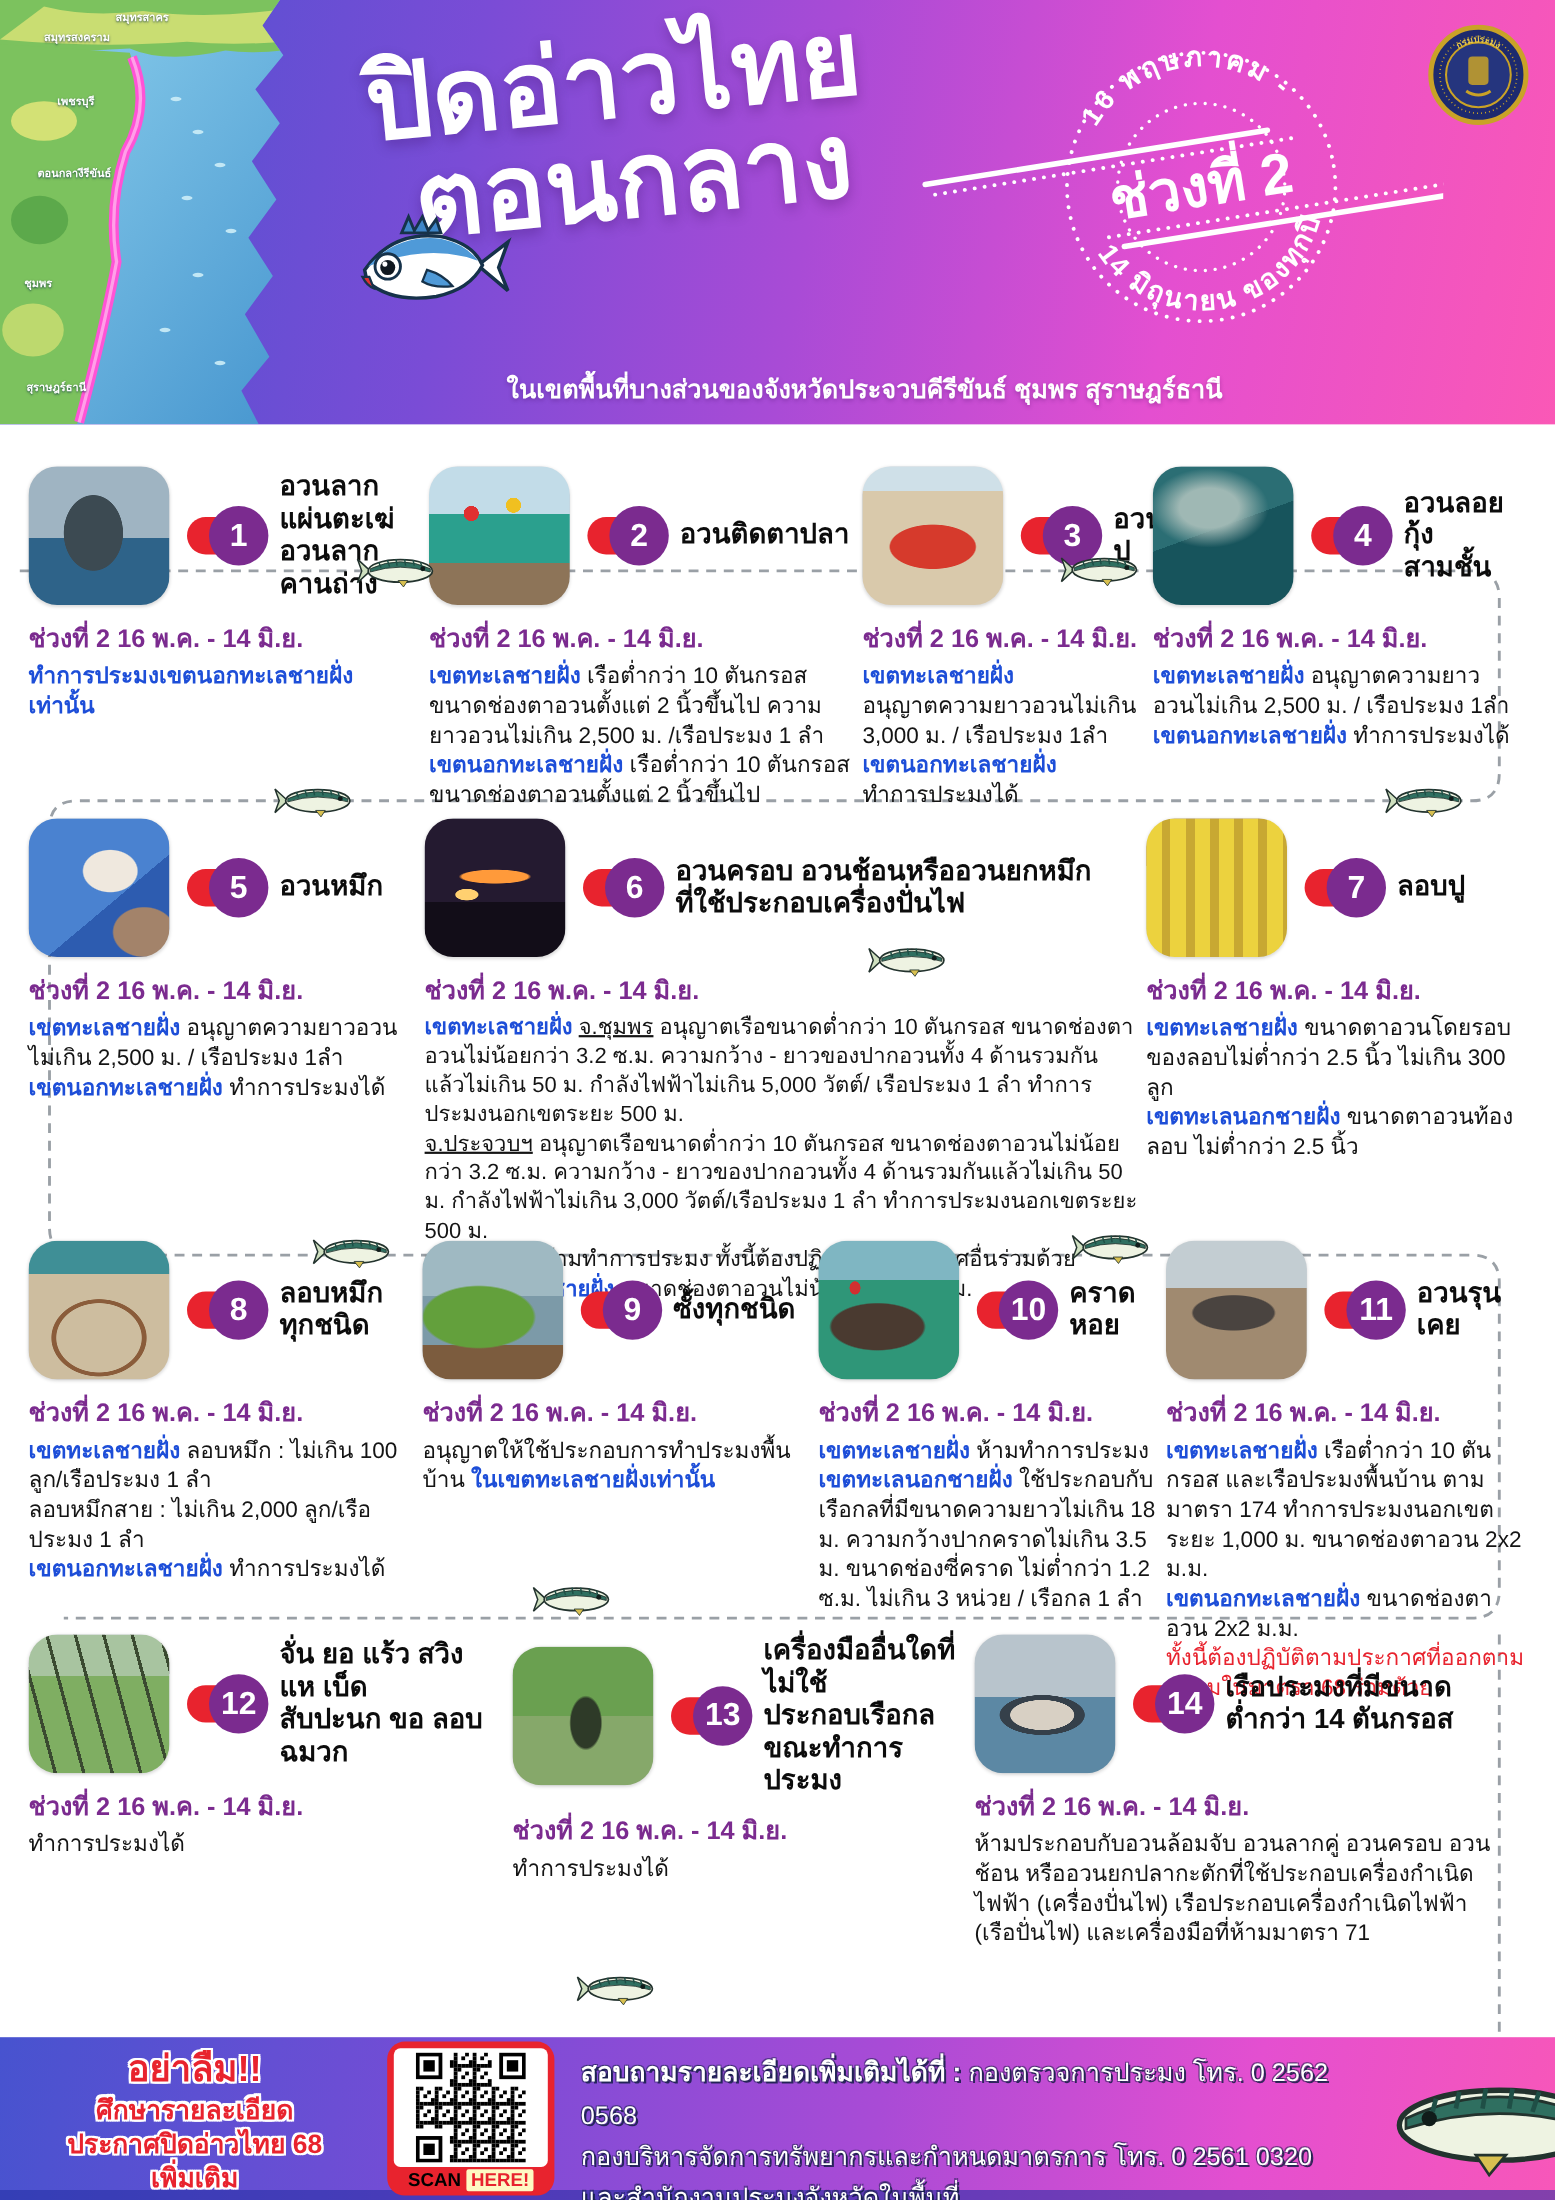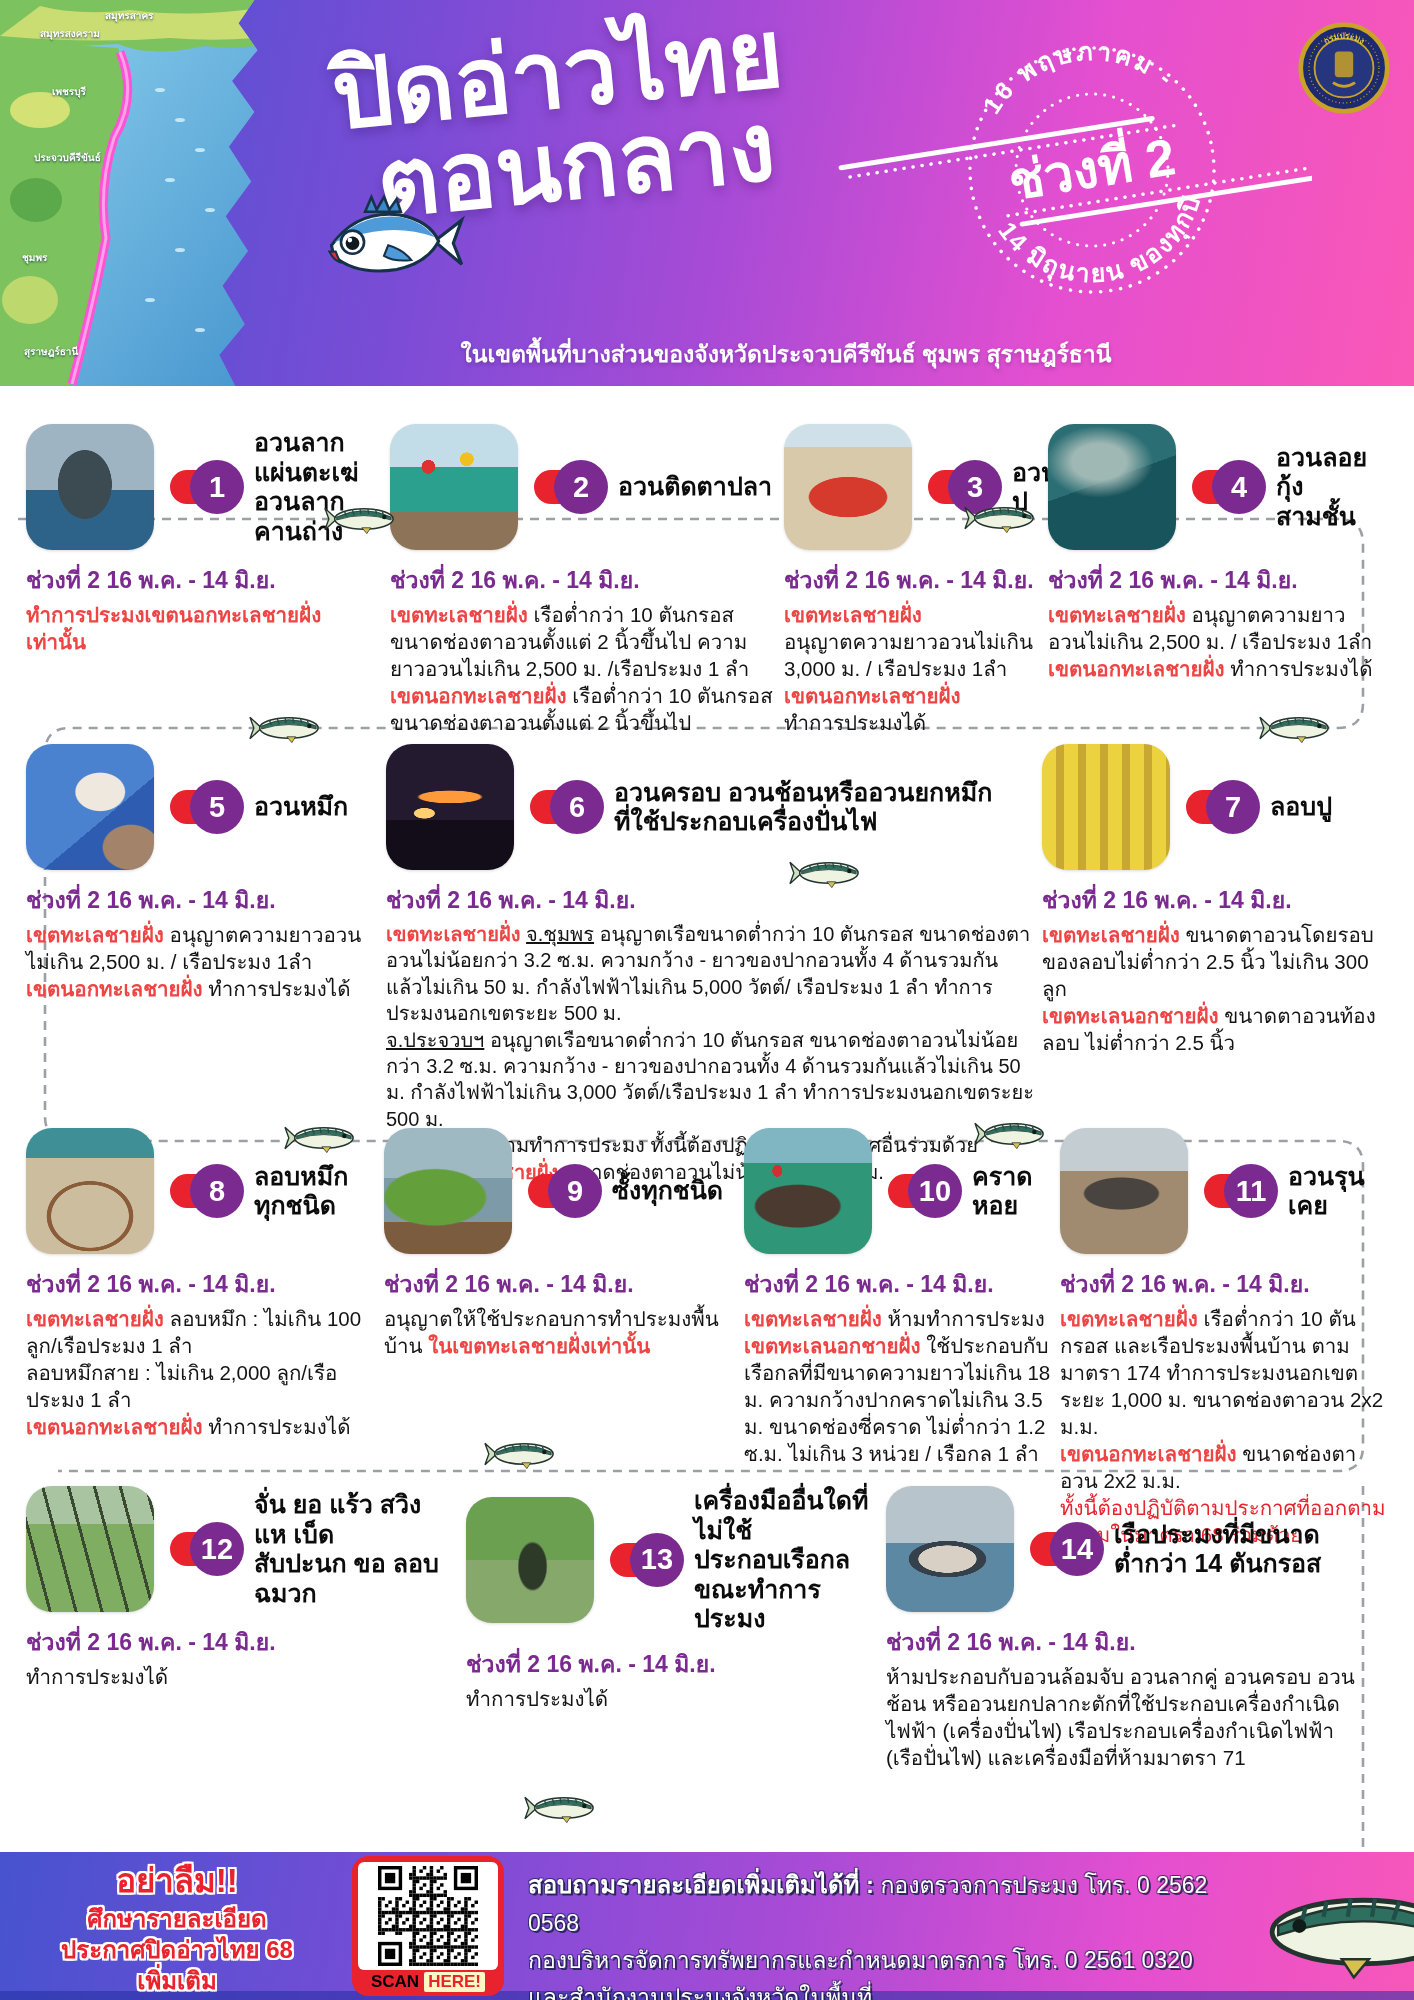--- a/index.html
+++ b/index.html
@@ -48,21 +48,21 @@
   .head{display:flex;align-items:center;gap:10px;min-width:0;}
   .badge{position:relative;width:74px;height:54px;flex:0 0 auto;}
   .badge .pill{position:absolute;left:0;top:10px;width:58px;height:34px;background:#e8232e;border-radius:17px;}
   .badge .bnum{position:absolute;right:0;top:0;width:54px;height:54px;border-radius:50%;
     background:#7b2b8f;color:#fff;display:flex;align-items:center;justify-content:center;
     font-size:29px;font-weight:800;}
   .title{font-size:25px;font-weight:800;color:#0c0c0c;line-height:1.18;white-space:pre-line;}
   .period{margin-top:12px;font-size:23px;font-weight:800;color:#7b2b8f;}
   .body{margin-top:3px;font-size:20.5px;line-height:1.32;color:#141414;white-space:pre-line;}
   .item-6 .body{font-size:20px;}
-  .seg-b{font-weight:800;color:#ef4444;}
+  .seg-b{font-weight:800;color:#1d4ed8;}
   .seg-u{text-decoration:underline;}
   .seg-r{color:#e8232e;}
 
   
   .footer{position:absolute;left:0;bottom:0;width:1414px;height:148px;
     background:linear-gradient(100deg,#4753cf 0%,#7a4cd6 30%,#a94bd6 55%,#e44fd0 78%,#fa58b6 100%);
     box-shadow:inset 0 -9px 0 rgba(35,45,160,.55);overflow:hidden;padding-left:36px;}
   .reminder{position:absolute;left:22px;top:8px;width:310px;text-align:center;color:#e8232e;
     font-weight:800;line-height:1.3;
     text-shadow:-2px -2px 0 #fff,2px -2px 0 #fff,-2px 2px 0 #fff,2px 2px 0 #fff,0 2px 0 #fff,0 -2px 0 #fff,2px 0 0 #fff,-2px 0 0 #fff;}
@@ -135,21 +135,21 @@
           <ellipse cx="210" cy="210" rx="5" ry="2"></ellipse>
         <ellipse cx="180" cy="250" rx="5" ry="2"></ellipse>
           <ellipse cx="150" cy="300" rx="5" ry="2"></ellipse>
         <ellipse cx="200" cy="330" rx="5" ry="2"></ellipse>
           <ellipse cx="160" cy="90" rx="5" ry="2"></ellipse>
       </g>
     </svg>
     <span class="map-label ml-0">สมุทรสาคร</span>
     <span class="map-label ml-1">สมุทรสงคราม</span>
     <span class="map-label ml-2">เพชรบุรี</span>
-    <span class="map-label ml-3">ประจวบคีรีขันธ์</span>
+    <span class="map-label ml-3">ตอนกลางีรีขันธ์</span>
     <span class="map-label ml-4">ชุมพร</span>
     <span class="map-label ml-5">สุราษฎร์ธานี</span>
   </div>
 
   <div class="big-title">
     <span class="l1">ปิดอ่าวไทย</span>
     <span class="l2">ตอนกลาง</span>
   </div>
 
   <svg class="stamp" viewBox="0 0 600 310">

